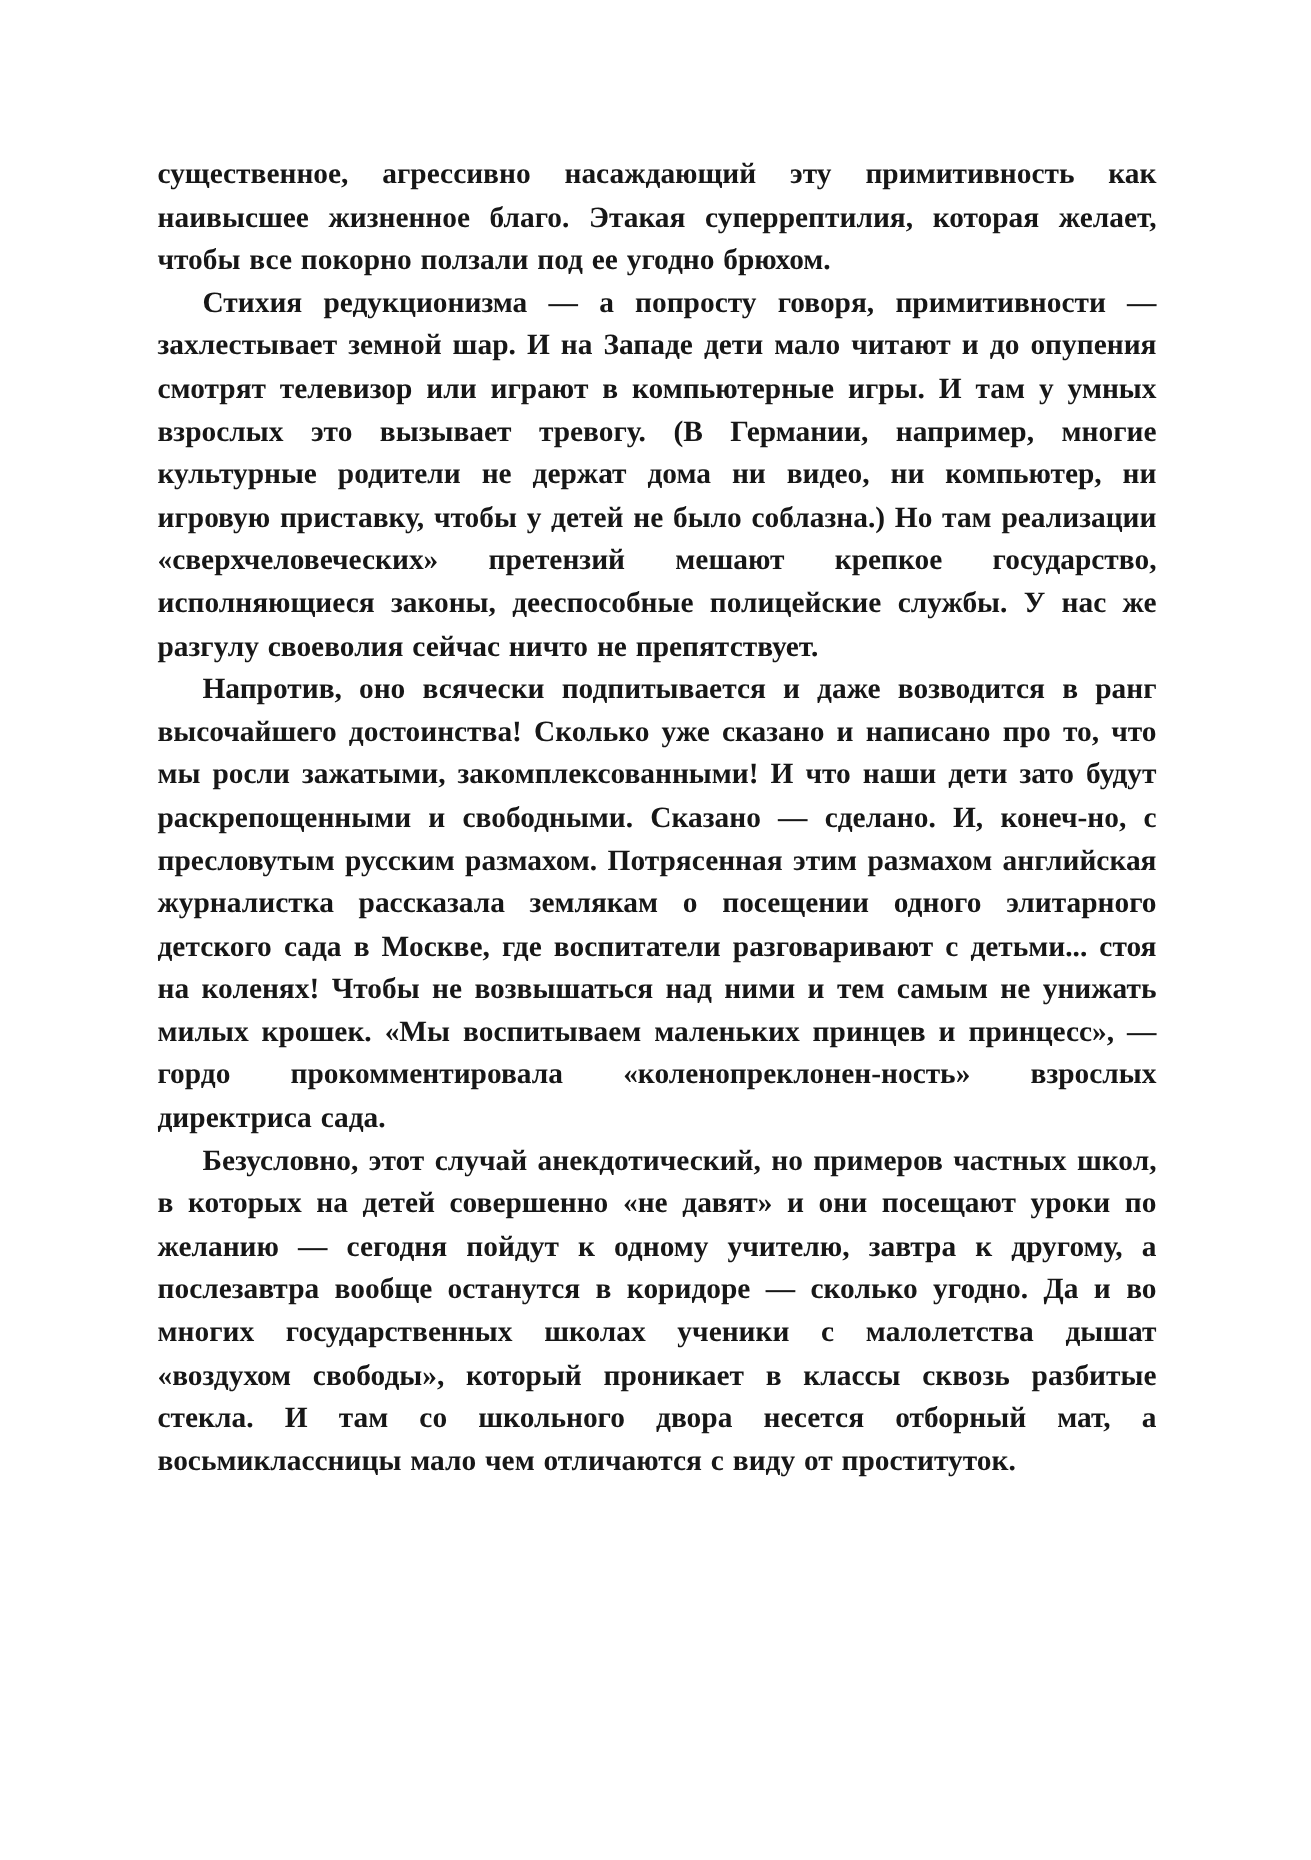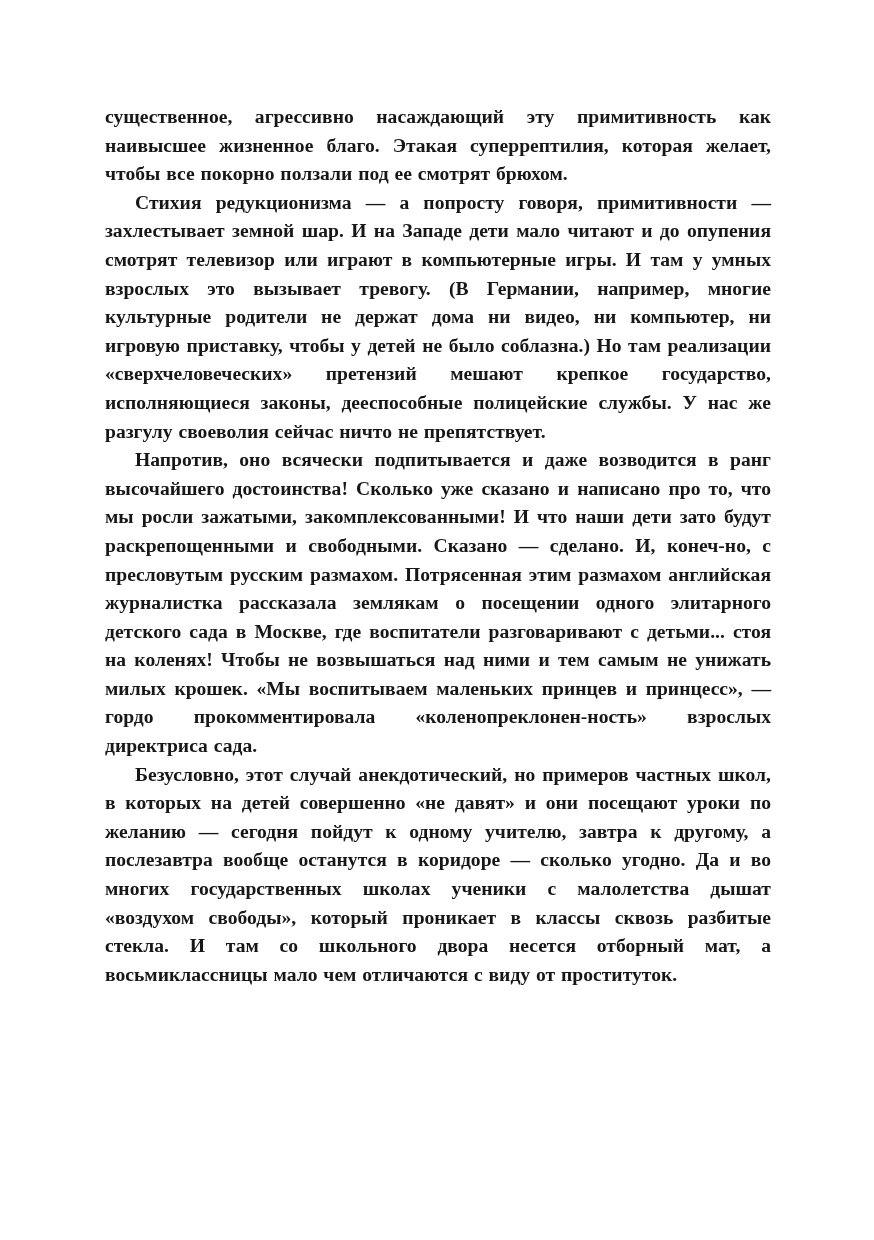--- a/index.html
+++ b/index.html
@@ -32,18 +32,18 @@
   }
   .text-block p.continuation {
     text-indent: 0;
   }
 </style>
 </head>
 <body>
 
 <div class="book-page">
   <div class="text-block">
-    <p class="continuation">существенное, агрессивно насаждающий эту примитивность как наивысшее жизненное благо. Этакая суперрептилия, которая желает, чтобы все покорно ползали под ее смотрят брюхом.</p>
+    <p class="continuation">существенное, агрессивно насаждающий эту примитивность как наивысшее жизненное благо. Этакая суперрептилия, которая желает, чтобы все покорно ползали под ее угодно брюхом.</p>
     <p>Стихия редукционизма — а попросту говоря, примитивности — захлестывает земной шар. И на Западе дети мало читают и до опупения смотрят телевизор или играют в компьютерные игры. И там у умных взрослых это вызывает тревогу. (В Германии, например, многие культурные родители не держат дома ни видео, ни компьютер, ни игровую приставку, чтобы у детей не было соблазна.) Но там реализации «сверхчеловеческих» претензий мешают крепкое государство, исполняющиеся законы, дееспособные полицейские службы. У нас же разгулу своеволия сейчас ничто не препятствует.</p>
     <p>Напротив, оно всячески подпитывается и даже возводится в ранг высочайшего достоинства! Сколько уже сказано и написано про то, что мы росли зажатыми, закомплексованными! И что наши дети зато будут раскрепощенными и свободными. Сказано — сделано. И, конеч-но, с пресловутым русским размахом. Потрясенная этим размахом английская журналистка рассказала землякам о посещении одного элитарного детского сада в Москве, где воспитатели разговаривают с детьми... стоя на коленях! Чтобы не возвышаться над ними и тем самым не унижать милых крошек. «Мы воспитываем маленьких принцев и принцесс», — гордо прокомментировала «коленопреклонен-ность» взрослых директриса сада.</p>
     <p>Безусловно, этот случай анекдотический, но примеров частных школ, в которых на детей совершенно «не давят» и они посещают уроки по желанию — сегодня пойдут к одному учителю, завтра к другому, а послезавтра вообще останутся в коридоре — сколько угодно. Да и во многих государственных школах ученики с малолетства дышат «воздухом свободы», который проникает в классы сквозь разбитые стекла. И там со школьного двора несется отборный мат, а восьмиклассницы мало чем отличаются с виду от проституток.</p>
   </div>
 </div>
 
 </body></html>

